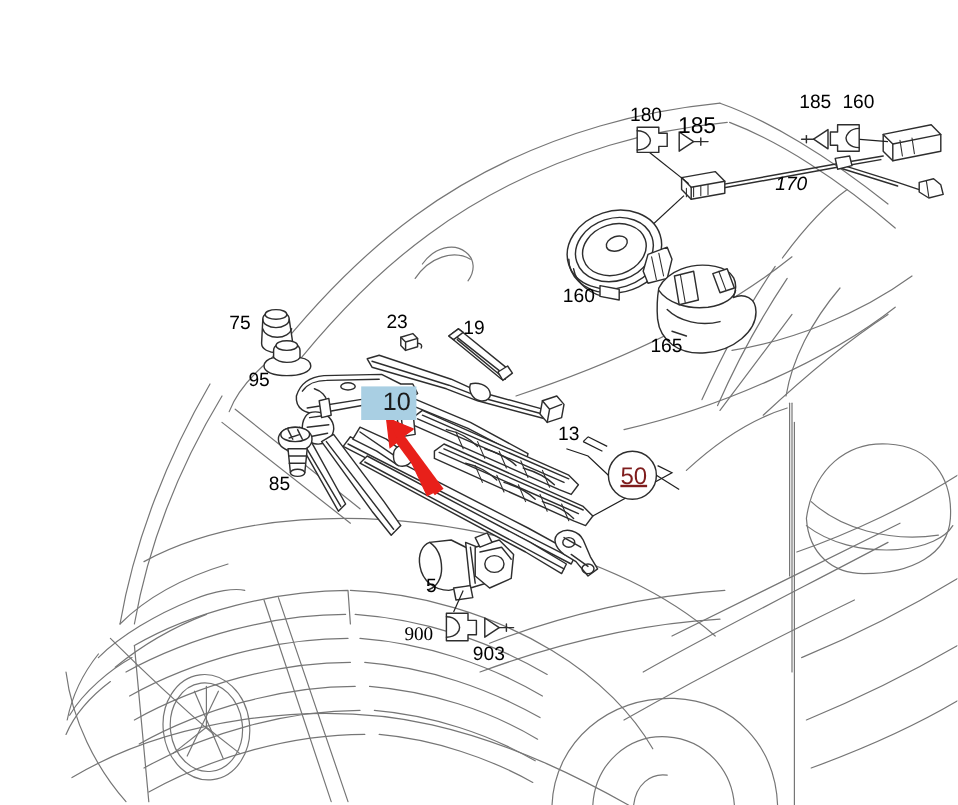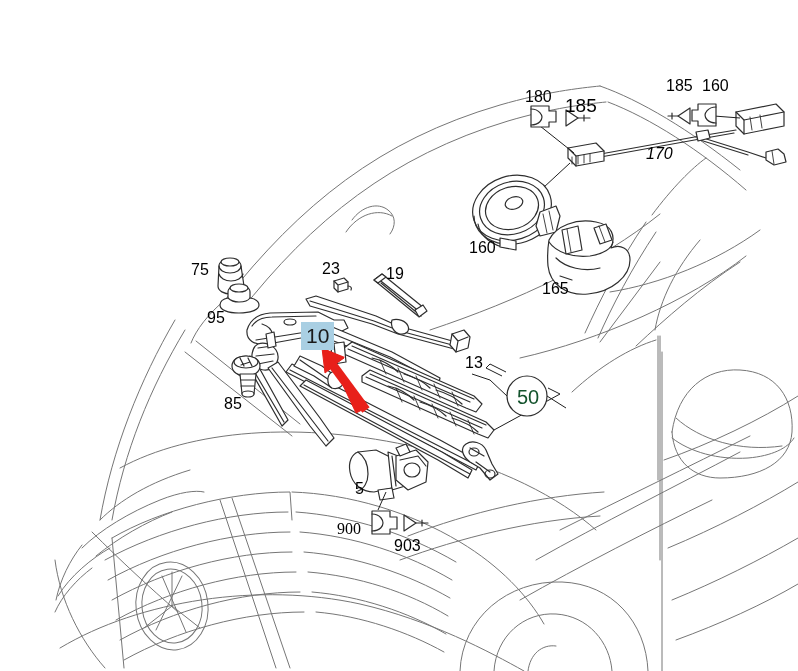--- a/index.html
+++ b/index.html
@@ -34,29 +34,30 @@
     white-space: nowrap;
     user-select: none;
   }
   .lbl-sm { font-size: 19px; }
   .highlight-box {
     position: absolute;
     background: #a9cfe3;
     color: #1a1a1a;
     font-size: 21px;
     font-family: "Liberation Sans", sans-serif;
-    padding: 3px 5px 4px 5px;
+    padding: 3px 5px 4px 18px;
     line-height: 1;
     letter-spacing: 0px;
   }
   .callout-num {
     position: absolute;
     font-size: 20px;
     font-family: "Liberation Sans", sans-serif;
-    color: #14532d;
+    color: #7f1d1d;
+    text-decoration: underline;
   }
 </style>
 </head>
 <body>
 
 <div id="stage">
 
   <svg id="diagram-svg" viewBox="0 0 798 671" xmlns="http://www.w3.org/2000/svg">
 
     <defs>

